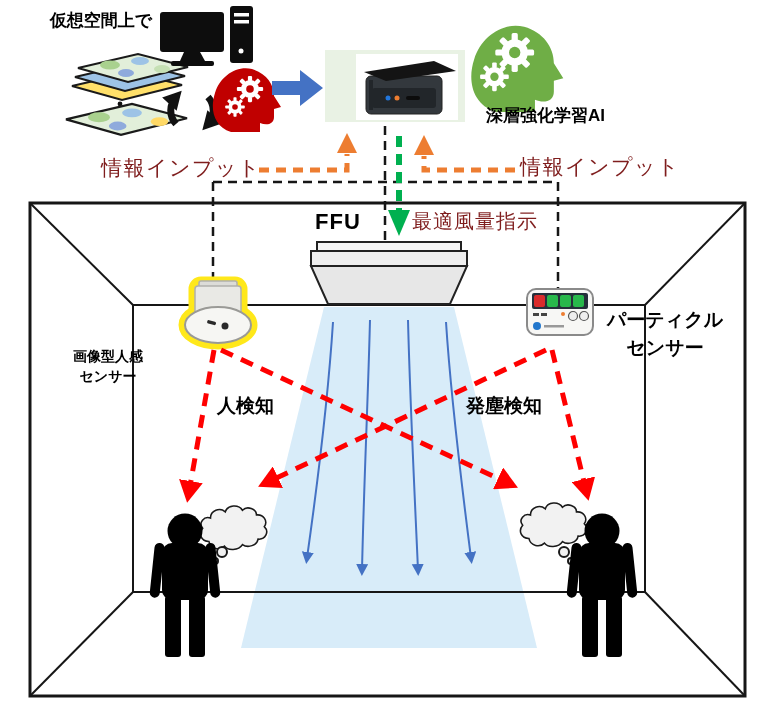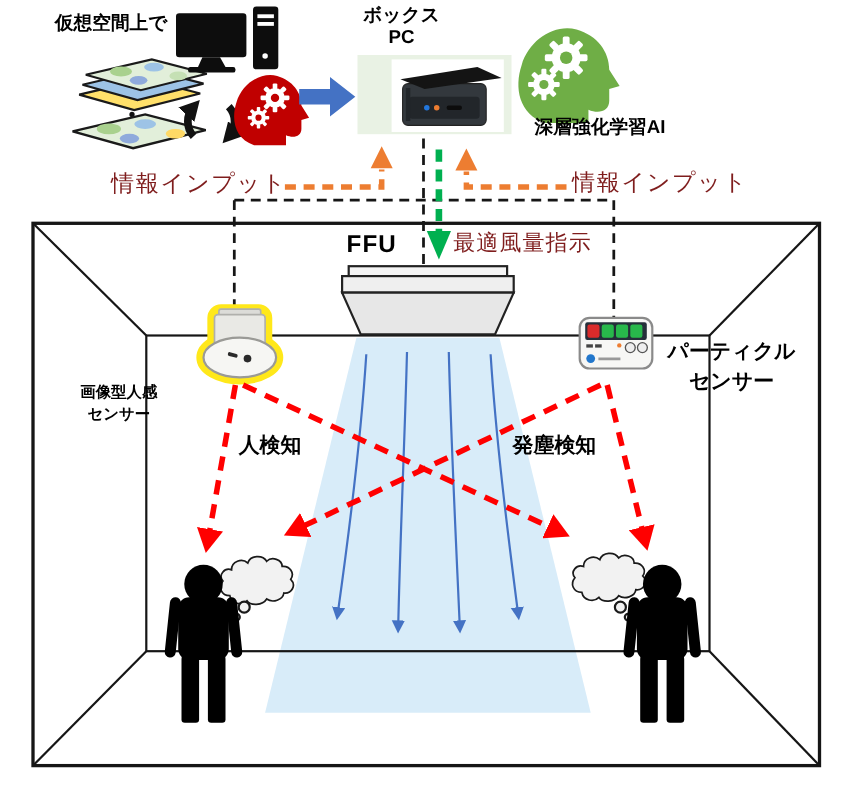--- a/index.html
+++ b/index.html
@@ -239,24 +239,20 @@
     <circle cx="2" cy="-10" r="4.2" class="f-greenhead"></circle>
     <use href="#gear" fill="#fff" transform="translate(-13,8) scale(0.85)"></use>
     <circle cx="-13" cy="8" r="3.1" class="f-greenhead"></circle>
   </g>
 </svg>
 
 <div class="lbl bold center" style="left:28px;top:11px;width:146px;font-size:17px;">
   <span>仮想空間上で</span>
 </div>
 
-<div class="lbl bold center" style="left:322px;top:4px;width:86px;font-size:17px;">
-  <span>ボックス</span>
-  <span>PC</span>
-</div>
 
 <div class="lbl bold" style="left:466px;top:106px;font-size:17px;margin-left:20px;">深層強化学習AI</div>
 
 <div class="lbl thin" style="left:101px;top:155px;font-size:21px;letter-spacing:1.5px;">情報インプット</div>
 
 <div class="lbl thin" style="left:520px;top:154px;font-size:21px;letter-spacing:1.5px;">情報インプット</div>
 
 <div class="lbl bold" style="left:315px;top:209px;font-size:22px;letter-spacing:1px;">FFU</div>
 
 <div class="lbl thin" style="left:412px;top:209px;font-size:20px;letter-spacing:1px;">最適風量指示</div>

